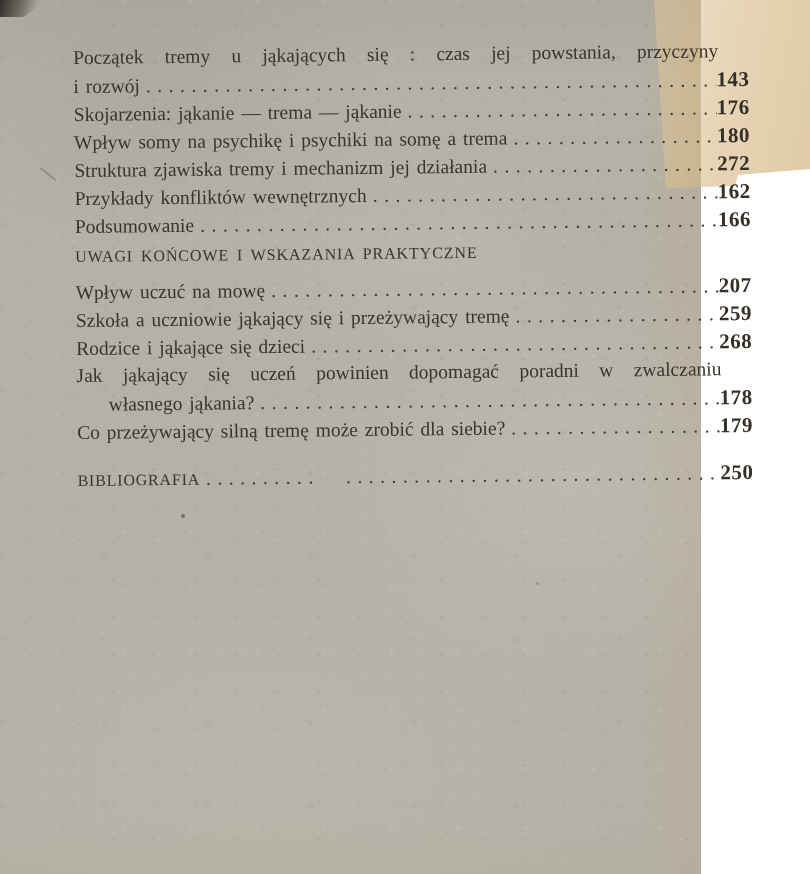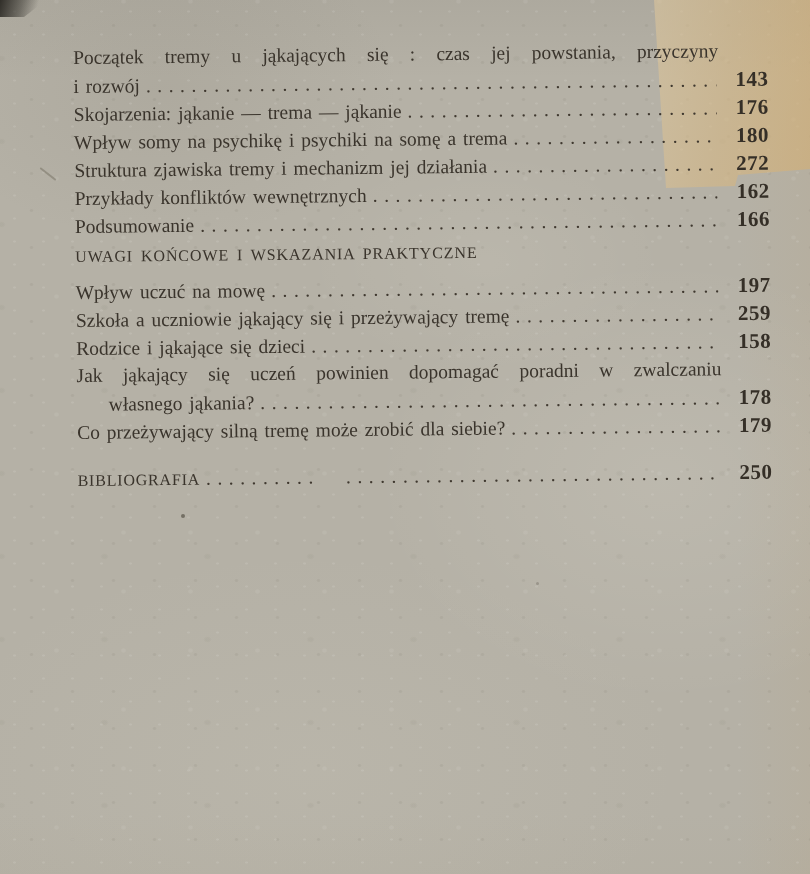--- a/index.html
+++ b/index.html
@@ -5,21 +5,21 @@
   html, body {
     margin: 0;
     padding: 0;
     width: 810px;
     height: 874px;
     overflow: hidden;
   }
   .page {
     position: absolute;
     inset: 0;
-    width: 810px;
+    width: 701px;
     height: 874px;
     background-color: #b5b1a6;
     background-image:
       radial-gradient(ellipse 340px 220px at 20% 10%, rgba(120,115,103,0.12), transparent 70%),
       radial-gradient(ellipse 420px 320px at 82% 55%, rgba(255,252,242,0.10), transparent 70%),
       radial-gradient(ellipse 520px 300px at 38% 88%, rgba(206,202,188,0.16), transparent 72%),
       radial-gradient(ellipse 260px 160px at 60% 30%, rgba(255,252,240,0.07), transparent 70%),
       linear-gradient(180deg, rgba(104,100,90,0.10), rgba(104,100,90,0.00) 9%),
       linear-gradient(270deg, rgba(186,160,118,0.13), rgba(186,160,118,0.00) 9%),
       linear-gradient(0deg, rgba(170,162,142,0.10), rgba(170,162,142,0.00) 7%);
@@ -113,21 +113,21 @@
     white-space: nowrap;
     letter-spacing: 6.5px;
     padding-left: 6px;
     color: #3f382f;
   }
   .leader-fixed { flex: 0 0 114px; }
   .leader-gap { flex: 0 0 20px; }
   .pagenum {
     flex: 0 0 auto;
     width: 52px;
-    text-align: right;
+    text-align: left;
     font-weight: 700;
     font-size: 21px;
     letter-spacing: 0.5px;
     color: #352f27;
   }
   .section-heading {
     height: 28px;
     line-height: 28px;
     margin-top: 3px;
     font-size: 16px;
@@ -192,33 +192,33 @@
       <span class="pagenum">166</span>
     </div>
 
     <div class="section-heading">UWAGI KOŃCOWE I WSKAZANIA PRAKTYCZNE</div>
 
     <div class="gap-before-part2"></div>
 
     <div class="row">
       <span class="label">Wpływ uczuć na mowę</span>
       <span class="leader">................................................................................</span>
-      <span class="pagenum">197</span>
+      <span class="pagenum">207</span>
     </div>
 
     <div class="row">
       <span class="label">Szkoła a uczniowie jąkający się i przeżywający tremę</span>
       <span class="leader">................................................................................</span>
       <span class="pagenum">259</span>
     </div>
 
     <div class="row">
       <span class="label">Rodzice i jąkające się dzieci</span>
       <span class="leader">................................................................................</span>
-      <span class="pagenum">158</span>
+      <span class="pagenum">268</span>
     </div>
 
     <div class="fullline">Jak jąkający się uczeń powinien dopomagać poradni w zwalczaniu</div>
     <div class="row">
       <span class="label indent">własnego jąkania?</span>
       <span class="leader">................................................................................</span>
       <span class="pagenum">178</span>
     </div>
 
     <div class="row">

